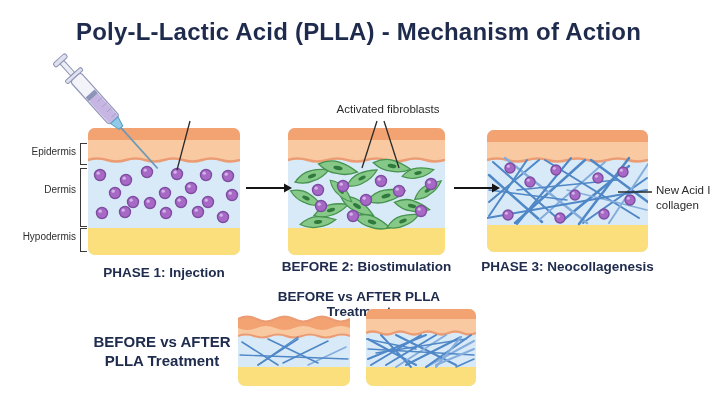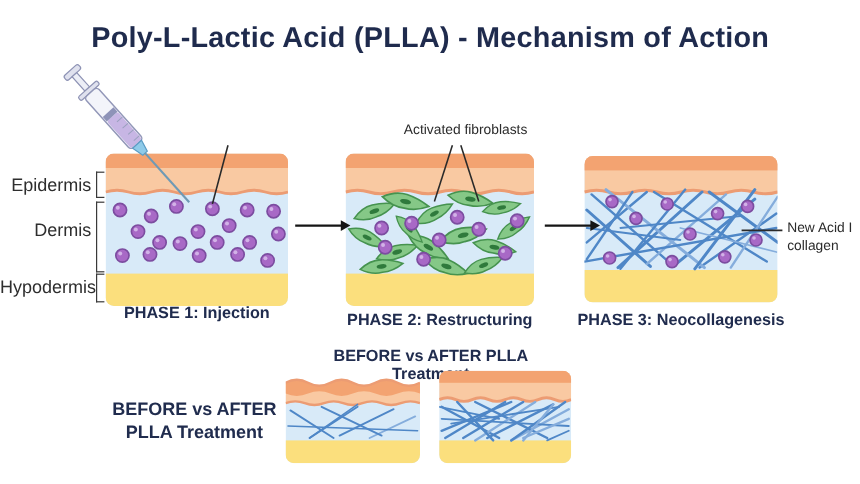--- a/index.html
+++ b/index.html
@@ -10,21 +10,21 @@
   .title{
     position:absolute;top:18px;left:0;width:717px;text-align:center;
     font-size:24px;font-weight:bold;color:#1F2B4D;letter-spacing:.2px;
   }
   .subtitle{
     position:absolute;top:49px;left:0;width:717px;text-align:center;
     font-size:16px;color:#1F2B4D;
   }
   .layer-label{
     position:absolute;left:0;width:76px;text-align:right;
-    font-size:15px;color:#2e2e2e;
+    font-size:10px;color:#2e2e2e;
   }
   .bracket{
     position:absolute;left:80px;width:6px;
     border:1.6px solid #3a3a3a;border-right:none;
   }
   .anno{
     position:absolute;font-size:11.5px;color:#2b2b2b;line-height:15px;
   }
   .caption{
     position:absolute;text-align:center;font-size:13.5px;font-weight:bold;color:#202C4E;
@@ -50,22 +50,22 @@
   <div class="layer-label" style="top:146px;">Epidermis</div>
   <div class="bracket" style="top:143px;height:20px;"></div>
   <div class="layer-label" style="top:184px;">Dermis</div>
   <div class="bracket" style="top:168px;height:57px;"></div>
   <div class="layer-label" style="top:231px;">Hypodermis</div>
   <div class="bracket" style="top:228px;height:22px;"></div>
 
   <div class="anno" style="left:328px;top:102px;width:120px;text-align:center;">Activated fibroblasts</div>
   <div class="anno" style="left:656px;top:183px;width:60px;">New Acid I collagen</div>
 
-  <div class="caption" style="left:88px;top:253px;width:152px;">PHASE 1: Injection</div>
-  <div class="caption" style="left:278px;top:259px;width:177px;">PHASE 2: Restructuring</div>
+  <div class="caption" style="left:88px;top:265px;width:152px;">PHASE 1: Injection</div>
+  <div class="caption" style="left:278px;top:259px;width:177px;">BEFORE 2: Biostimulation</div>
   <div class="caption" style="left:477px;top:259px;width:181px;">PHASE 3: Neocollagenesis</div>
 
   <div class="ba-heading">BEFORE vs AFTER PLLA Treatment</div>
   <div class="ba-side">
     <span>BEFORE vs AFTER</span><br>
     <span>PLLA Treatment</span>
   </div>
 
   <svg id="overlay" width="717" height="403" viewBox="0 0 717 403">
       <line x1="190" y1="121" x2="177" y2="170" stroke="#2a2a2a" stroke-width="1.3"></line>

